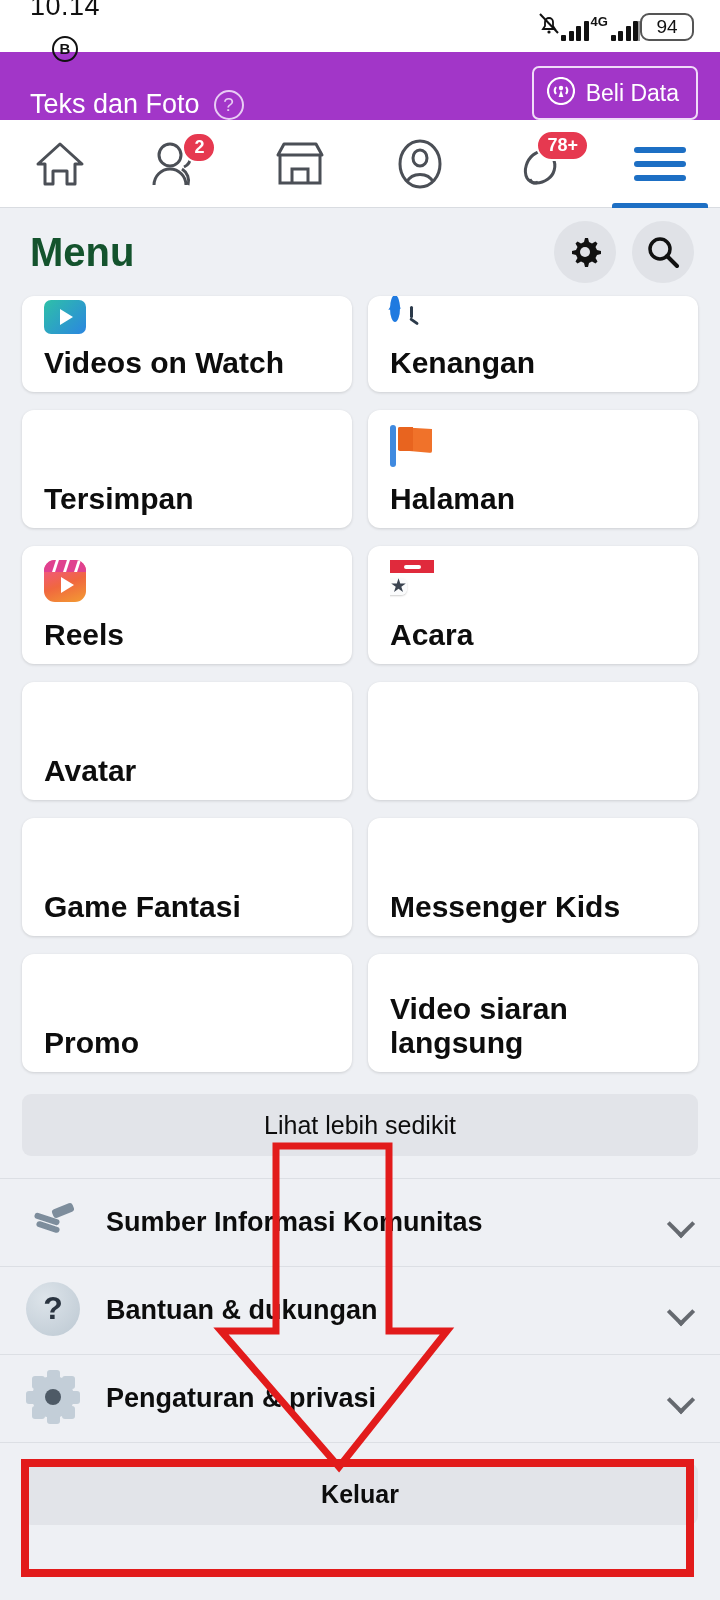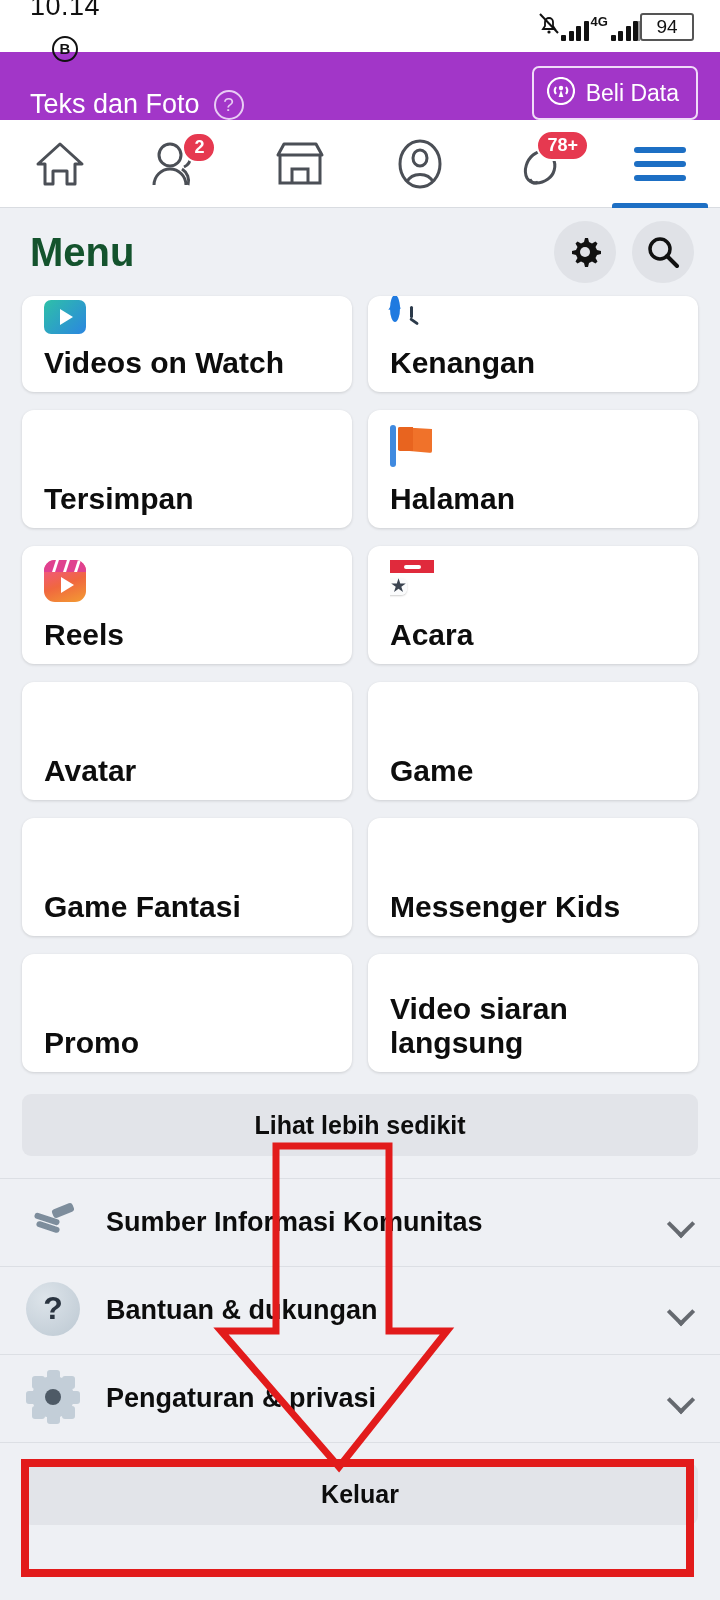--- a/index.html
+++ b/index.html
@@ -29,21 +29,21 @@
   .bars i { width: 5px; background: #111; display: block; border-radius: 1px; }
   .bars i:nth-child(1) { height: 6px; }
   .bars i:nth-child(2) { height: 10px; }
   .bars i:nth-child(3) { height: 15px; }
   .bars i:nth-child(4) { height: 20px; }
   .net { position: relative; display: flex; align-items: flex-end; gap: 2.5px; height: 24px; }
   .net-lbl { position: absolute; top: -3px; left: 2px; font-size: 13px; font-weight: bold; color: #111; }
   .net .bars { margin-left: 22px; }
   .sb-div { width: 2px; height: 20px; background: #999; }
   .batt {
-    min-width: 54px; height: 28px; border: 2.5px solid #555; border-radius: 3px;
+    min-width: 54px; height: 28px; border: 2.5px solid #555; border-radius: 9px;
     display: flex; align-items: center; justify-content: center;
     font-size: 19px; color: #111; padding: 0 6px;
   }
 
   
   .banner {
     height: 68px; background: #a236c8;
     display: flex; align-items: flex-end; justify-content: space-between;
     padding: 0 22px 0 30px;
   }
@@ -178,21 +178,21 @@
   
   .ic-cal .box { width: 38px; height: 40px; background: #fafbfc; border-radius: 6px; overflow: hidden; box-shadow: 0 1px 2px rgba(0,0,0,.2); }
   .ic-cal .hdr { height: 13px; background: #e02a3c; display: flex; align-items: center; justify-content: center; }
   .ic-cal .hdr i { width: 17px; height: 4px; background: #fff; border-radius: 2px; }
   .ic-cal .star { text-align: center; font-size: 19px; color: #3a4350; line-height: 26px; }
 
   
   .see-less {
     margin: 22px 22px 0; height: 62px; background: #e2e4e9; border-radius: 9px;
     display: flex; align-items: center; justify-content: center;
-    font-size: 25px; font-weight: bold; color: #0d0d0d;
+    font-size: 25px; font-weight: normal; color: #0d0d0d;
   }
 
   
   .list { margin-top: 22px; border-top: 1px solid #dcdfe4; }
   .row {
     height: 88px; display: flex; align-items: center; padding: 0 26px 0 26px;
     border-bottom: 1px solid #dcdfe4; background: #eef0f4;
   }
   .row-ic { width: 58px; height: 58px; margin-right: 22px; flex: none; position: relative; }
   .row-label { flex: 1; font-size: 27px; font-weight: bold; color: #0d0d0d; }
@@ -424,21 +424,20 @@
         <span class="tile-label">Acara</span>
       </div>
 
       <div class="tile">
         <div class="tile-icon"></div>
         <span class="tile-label">Avatar</span>
       </div>
 
       <div class="tile">
         <div class="tile-icon"></div>
-        <span class="tile-label">Game</span>
       </div>
 
       <div class="tile">
         <div class="tile-icon"></div>
         <span class="tile-label">Game Fantasi</span>
       </div>
 
       <div class="tile">
         <div class="tile-icon"></div>
         <span class="tile-label">Messenger Kids</span>

